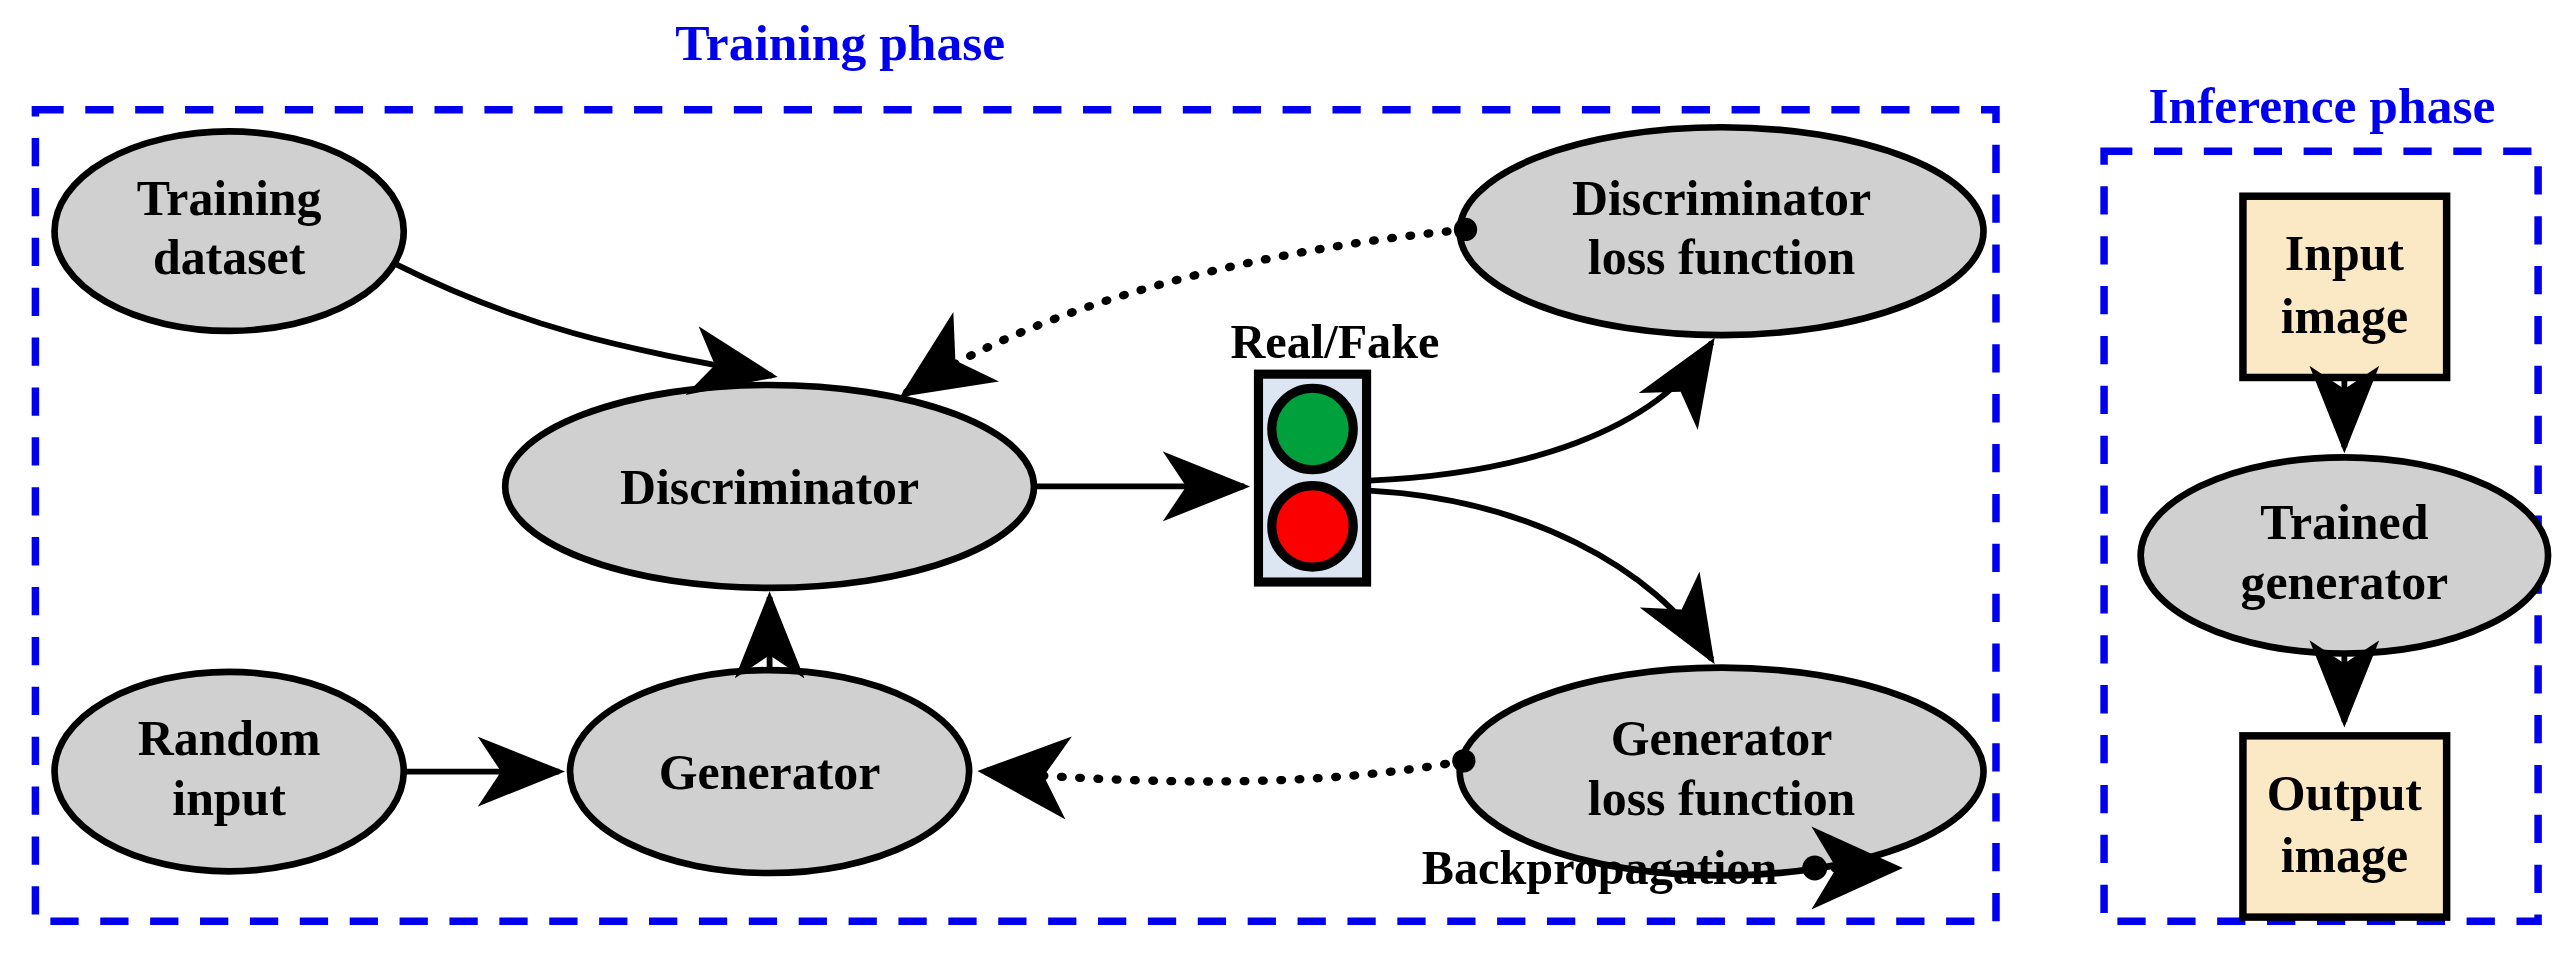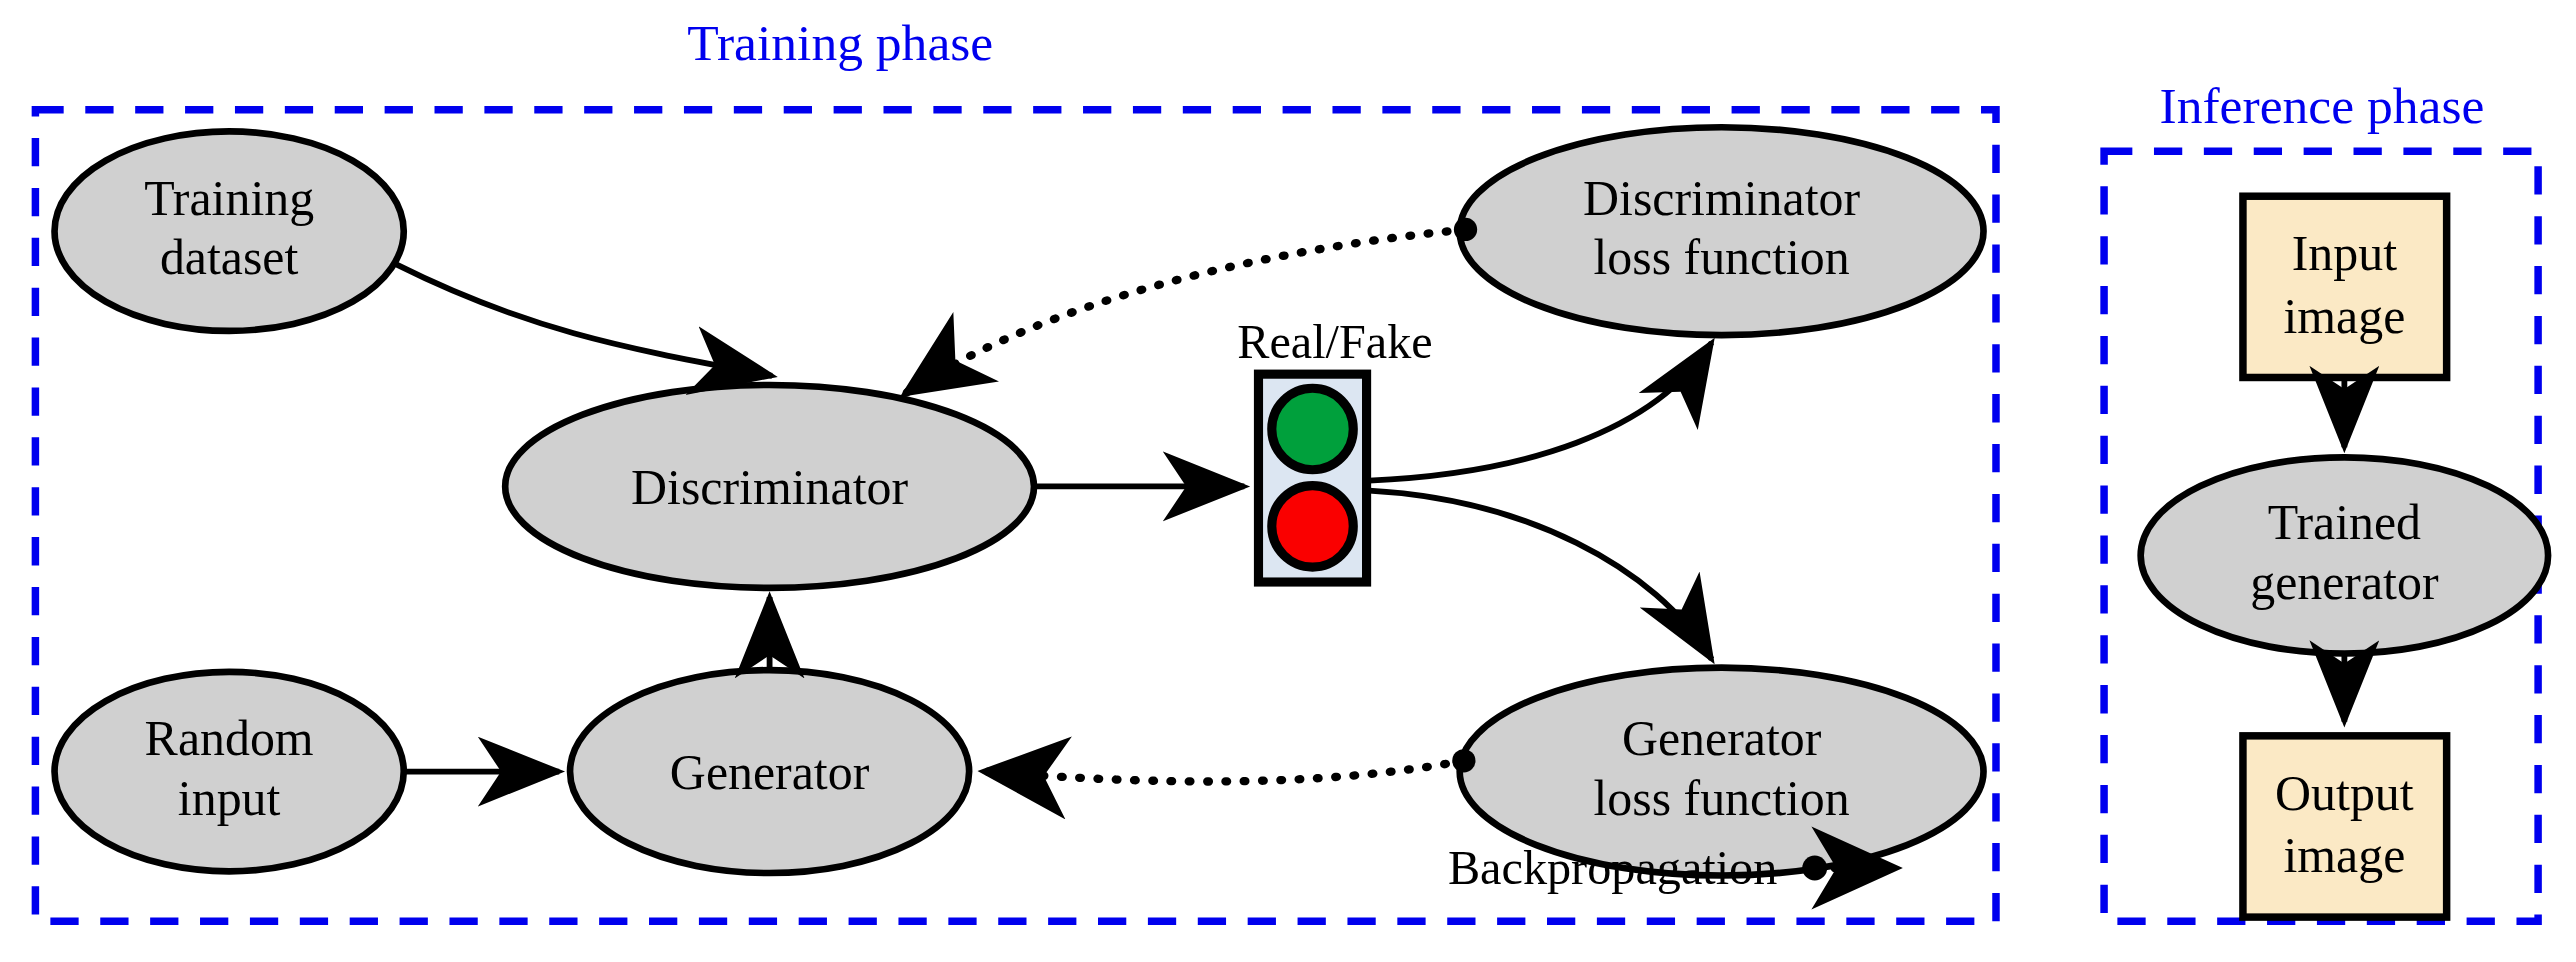--- a/index.html
+++ b/index.html
@@ -1,21 +1,21 @@
 <!DOCTYPE html>
 <html style="font-size:13.3px"><head>
 <meta charset="utf-8">
 <title>GAN Training / Inference Diagram</title>
 <style>
   html,body{margin:0;padding:0;background:#ffffff;}
   body{
     font-family:"Liberation Serif","DejaVu Serif",serif;
     width:2576px;height:962px;position:relative;overflow:hidden;
   }
-  #stage{position:absolute;left:0;top:0;width:2576px;height:962px;}
+  #stage{position:absolute;left:0;top:0;width:2576px;height:962px;font-weight:bold;}
   svg#diagram{position:absolute;left:0;top:0;width:2576px;height:962px;display:block;}
 
   .phase-title{
     fill:#0000ee;
     font-family:"Liberation Serif","DejaVu Serif",serif;
     font-size:62px;
     text-anchor:middle;
     dominant-baseline:alphabetic;
   }
   .node-label{

